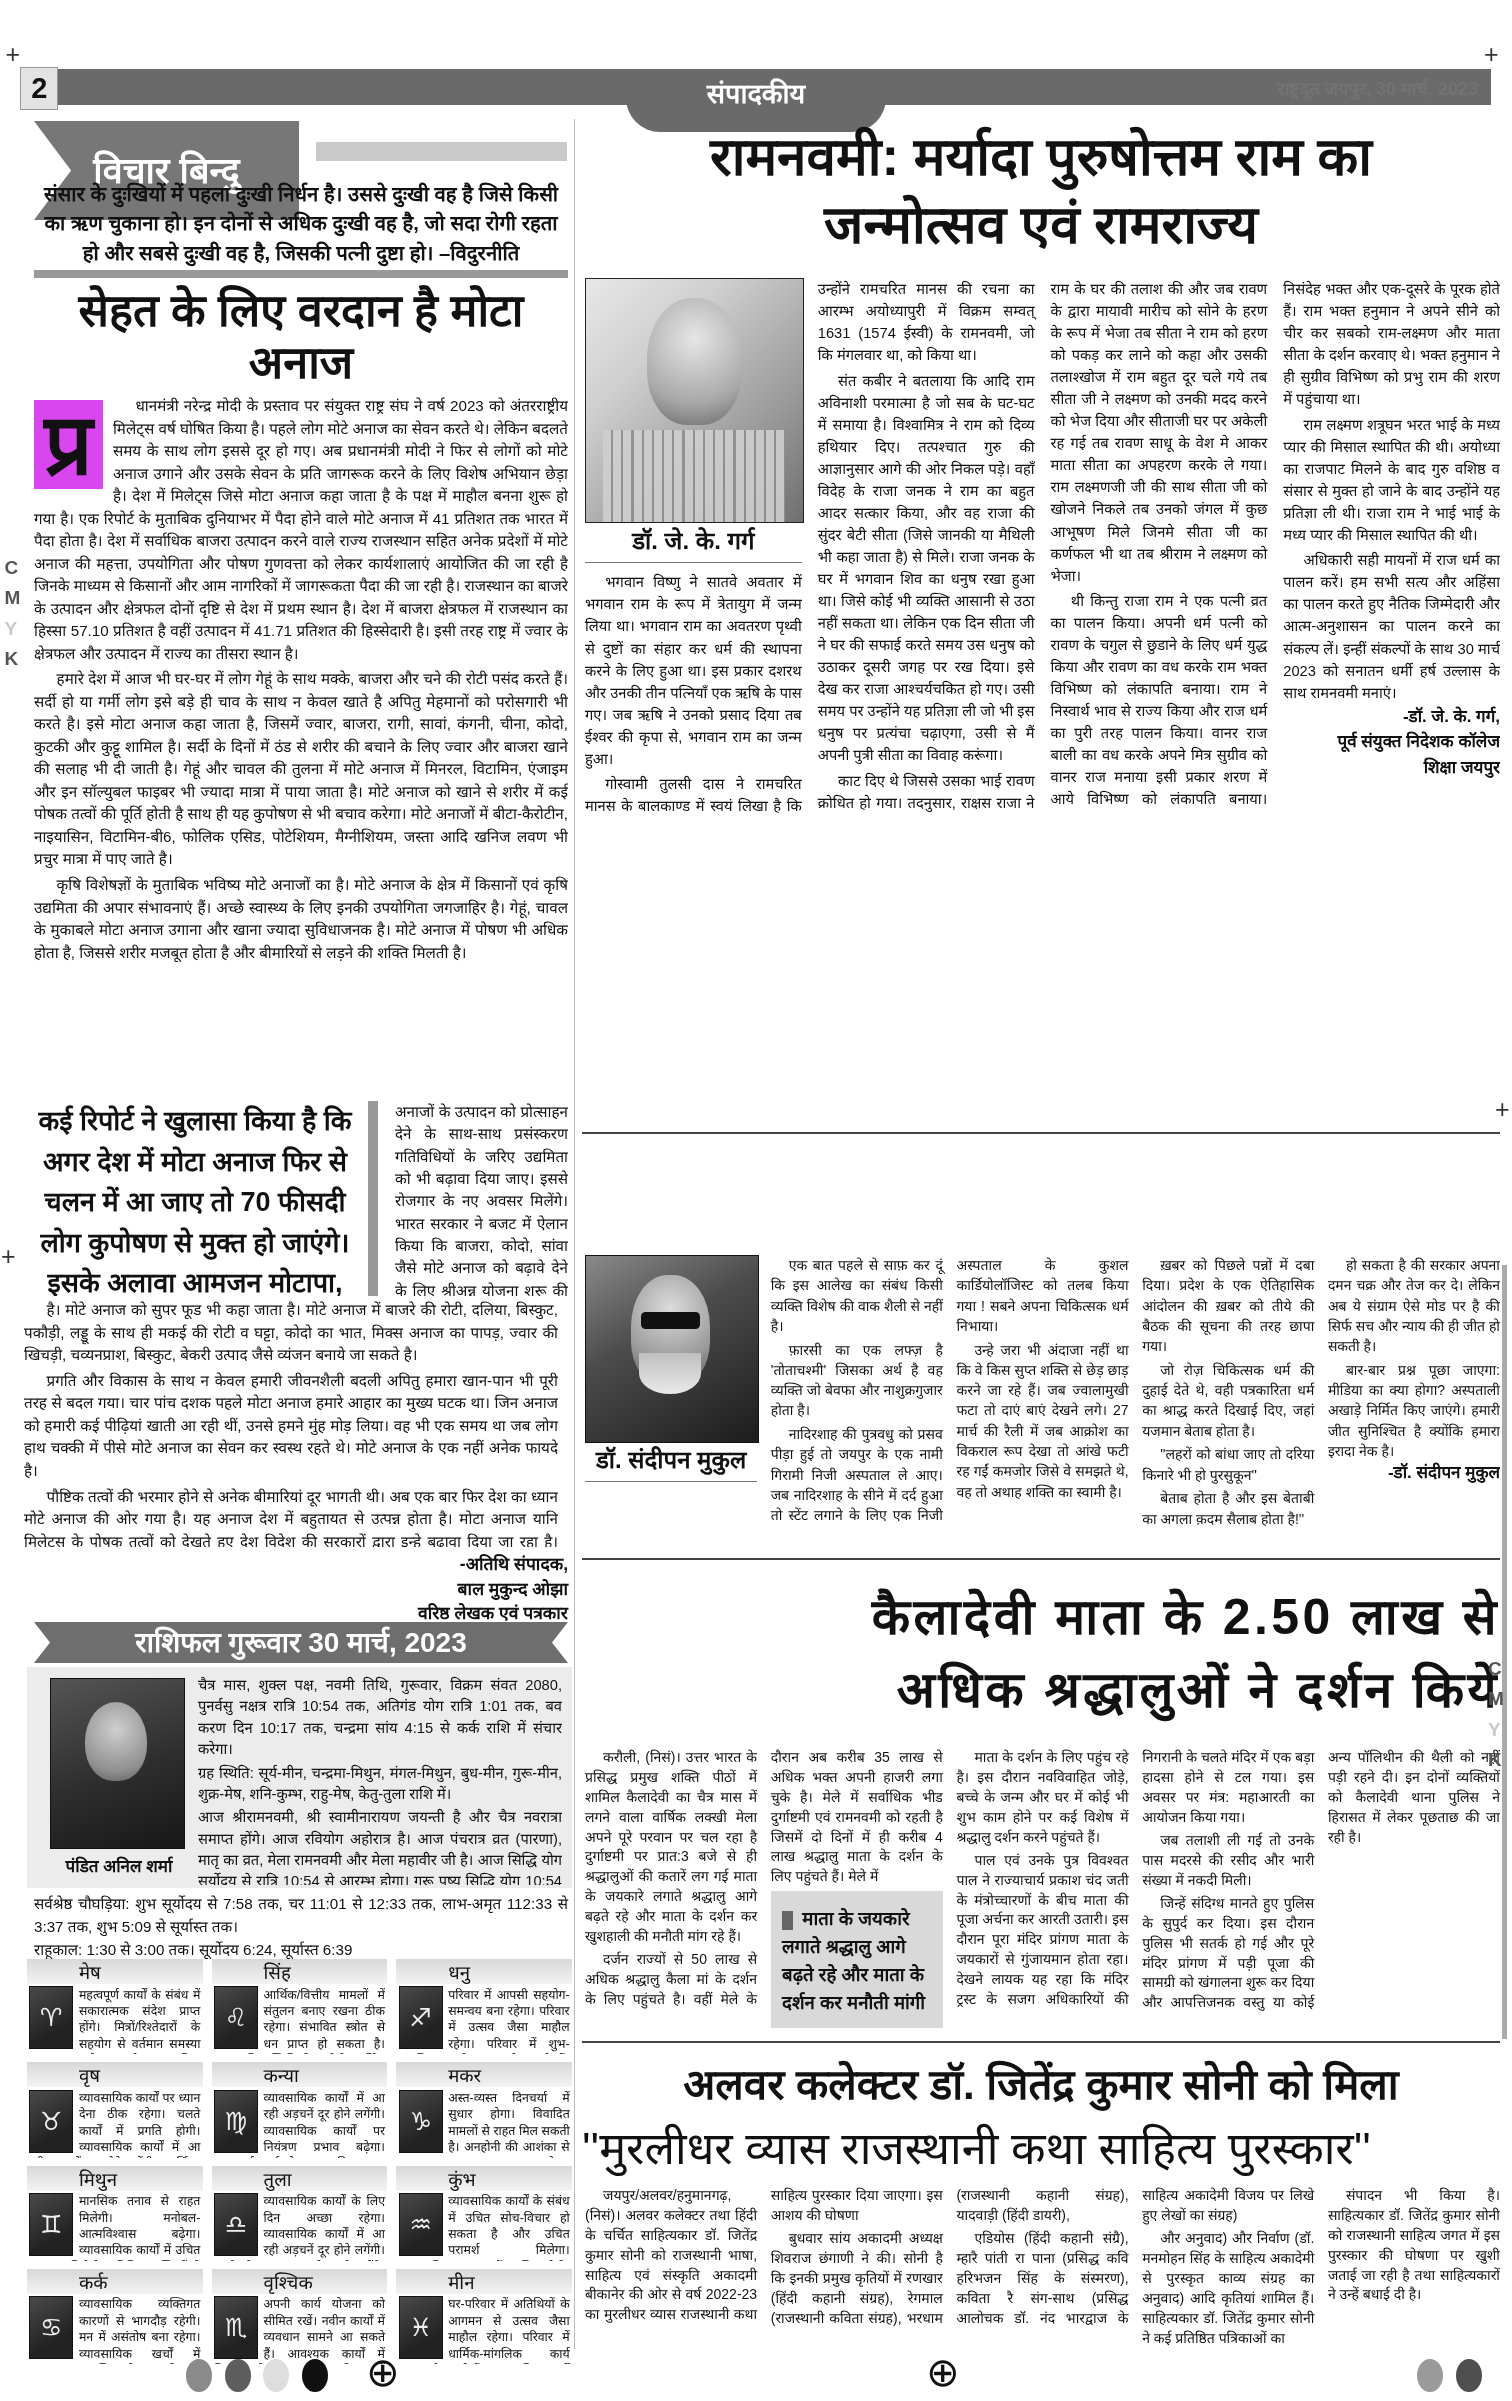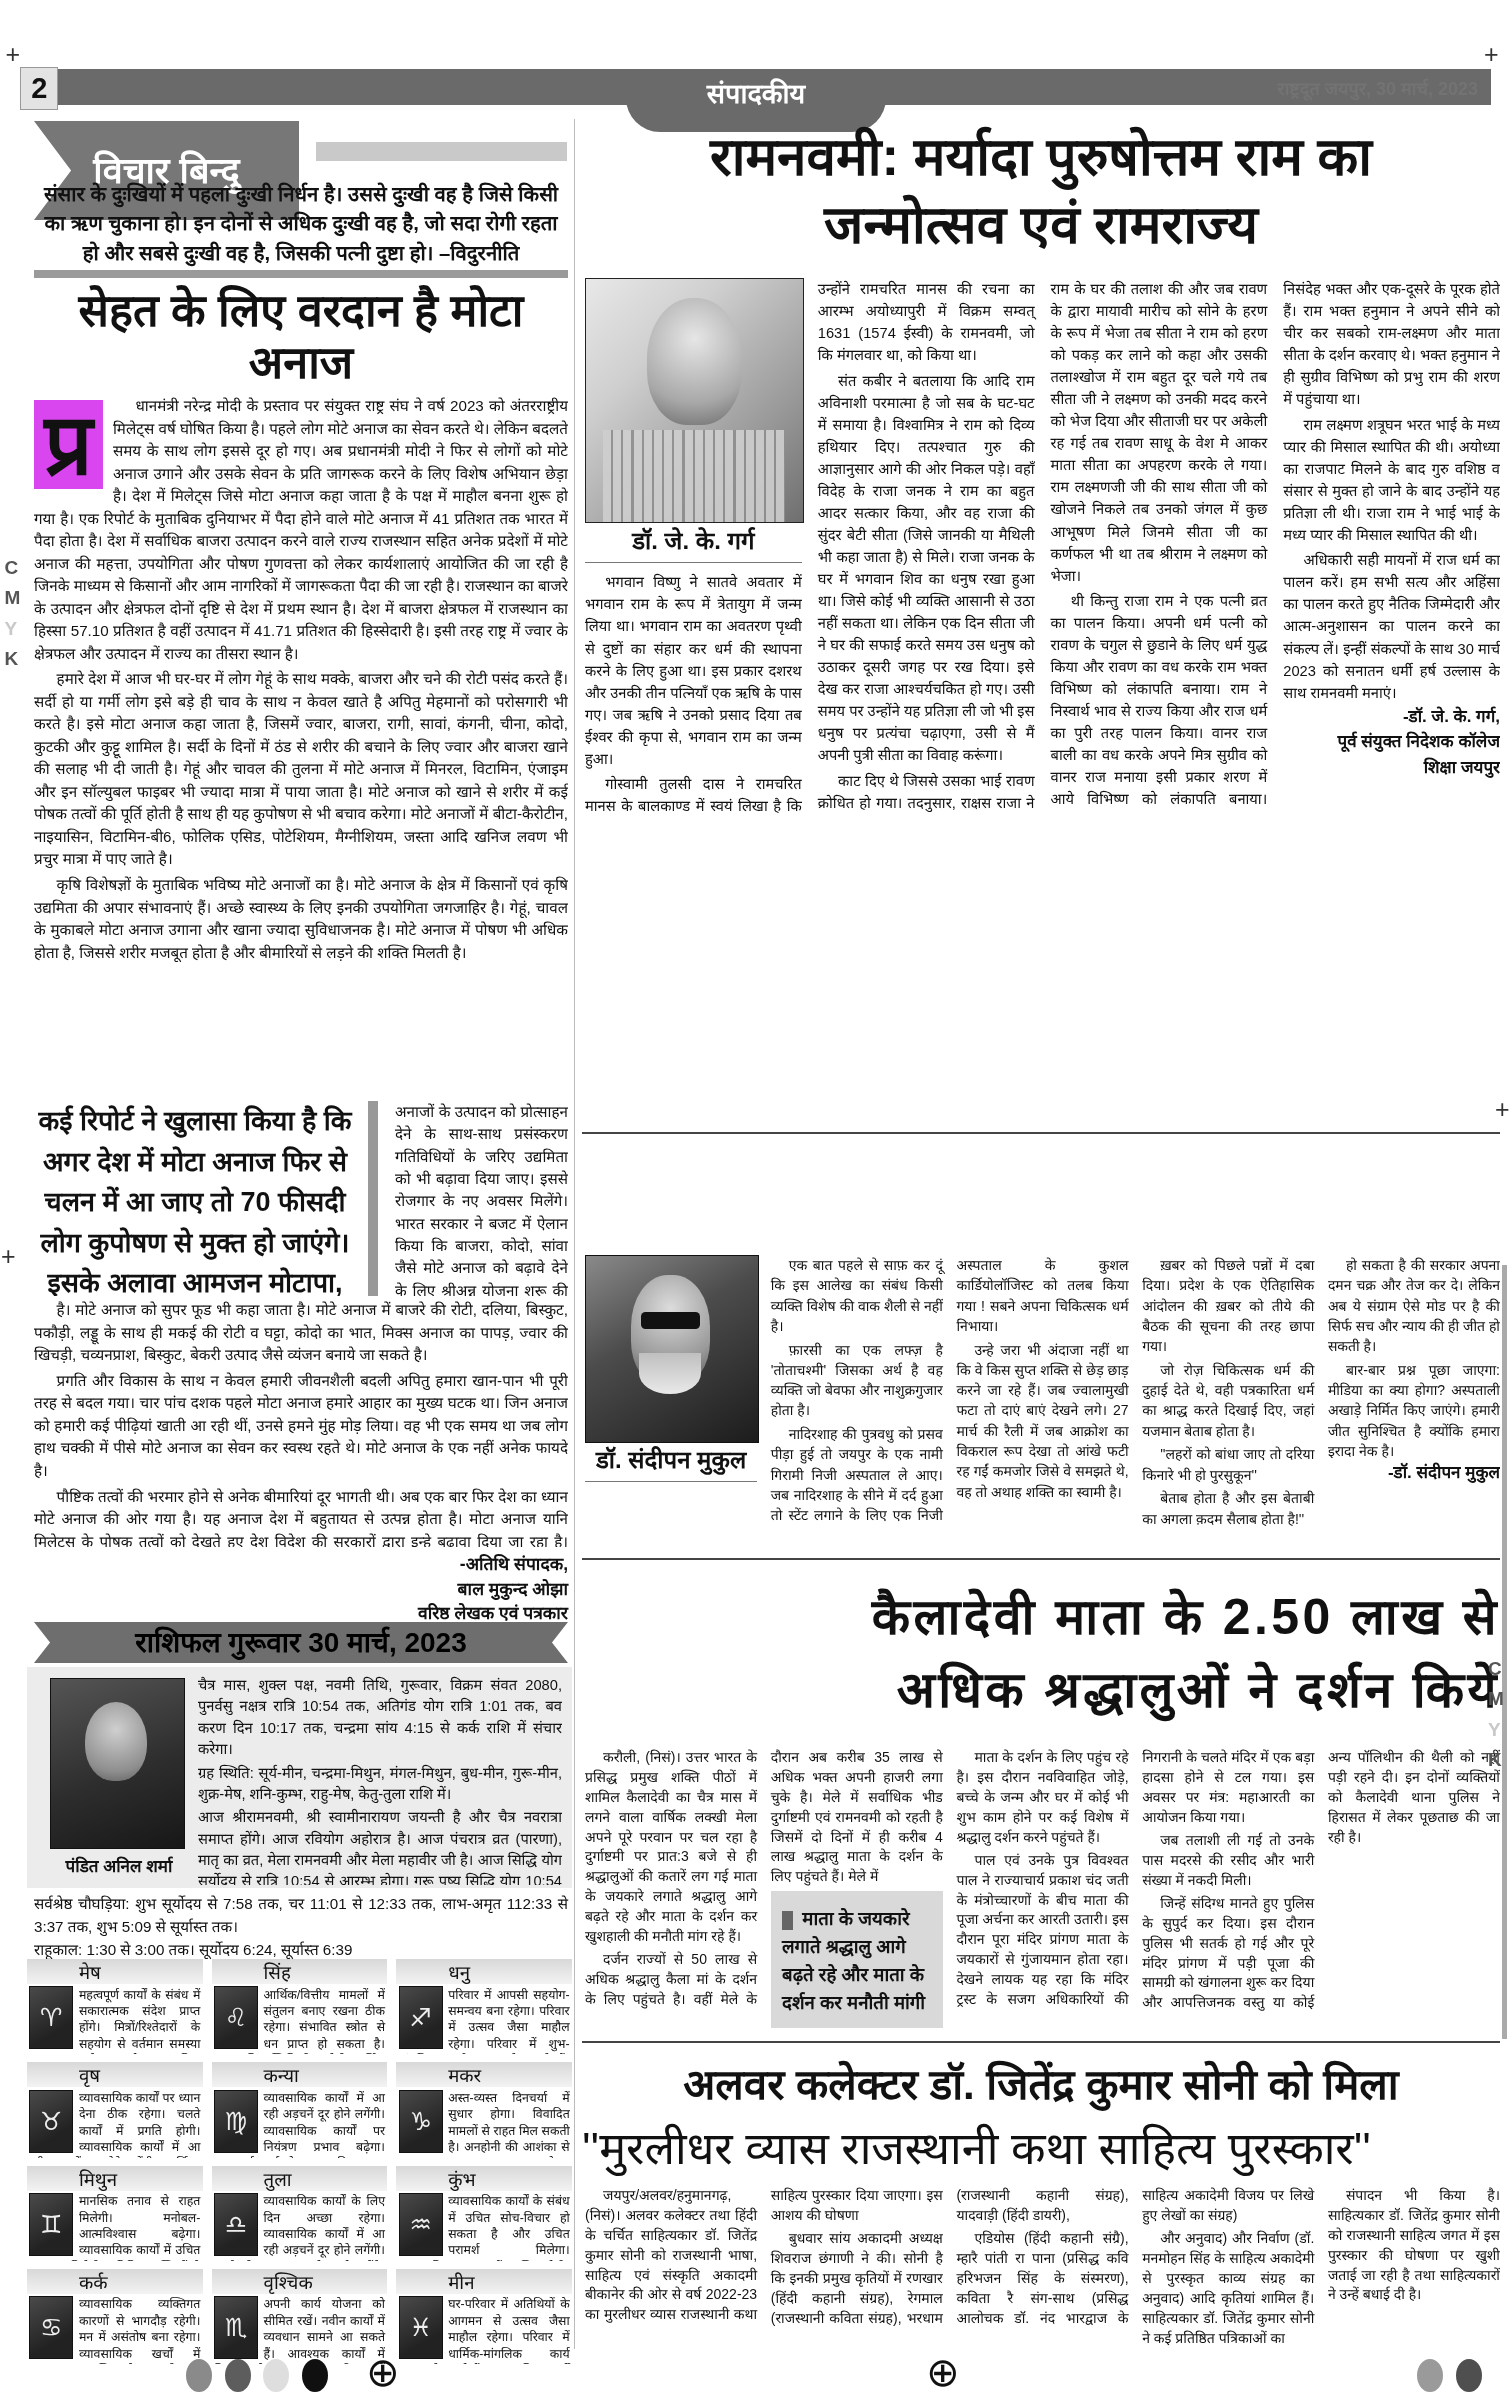--- a/index.html
+++ b/index.html
@@ -25,26 +25,26 @@
   .sehat-headline{left:34px;top:285px;width:534px;font-size:45px;font-weight:bold;text-align:center;line-height:1.15;}
   .mota-body{left:34px;top:395px;width:534px;height:706px;font-size:15.2px;line-height:1.48;
     text-align:justify;overflow:hidden;}
   .mota-body p{margin:0 0 3.4px 0;text-indent:22.6px;}
   .dropcap{float:left;font-size:85px;line-height:1;font-weight:bold;background:#d946ef;
     padding:2.3px 10.2px;margin:4.5px 10.2px 2.3px 0;}
   .pull-wrap{left:34px;top:1101px;width:534px;height:195px;overflow:hidden;}
   .pullquote{float:left;width:322px;font-size:27px;font-weight:bold;text-align:center;line-height:1.5;
     border-right:10.2px solid #999;padding-right:12.4px;}
   .pull-side{margin-left:361px;font-size:15.2px;line-height:1.47;text-align:justify;}
-  .mota-body2{left:34px;top:1299px;width:534px;height:248px;font-size:15.2px;line-height:1.48;
+  .mota-body2{left:24px;top:1299px;width:534px;height:248px;font-size:15.2px;line-height:1.48;
     text-align:justify;overflow:hidden;}
   .mota-body2 p{margin:0 0 3.4px 0;text-indent:22.6px;}
   .mota-byline{left:34px;top:1552px;width:534px;font-size:17.5px;font-weight:bold;text-align:right;line-height:1.4;}
   
-  .rf-banner{left:34px;top:1622px;width:534px;height:41px;background:#6e6e6e;color:#000000;
+  .rf-banner{left:34px;top:1622px;width:534px;height:41px;background:#6e6e6e;color:#ffffff;
     font-size:28px;font-weight:bold;text-align:center;line-height:41px;
     clip-path:polygon(0 0,100% 0,97% 50%,100% 100%,0 100%,3% 50%);}
   .rf-panel{left:27px;top:1667px;width:545px;height:221px;background:#ececec;}
   .rf-photo{left:50px;top:1678px;width:133px;height:169px;background:
     linear-gradient(160deg,#555 0%,#2e2e2e 55%,#171717 100%);border:1.1px solid #111;}
   .rf-photo-face{position:absolute;left:34px;top:22.6px;width:62px;height:79px;border-radius:50% 50% 45% 45%;
     background:radial-gradient(circle at 50% 35%,#cfcfcf,#8e8e8e 70%,#5a5a5a);}
   .rf-caption{left:40px;top:1854px;width:158px;font-size:17px;font-weight:bold;text-align:center;}
   .rf-intro{left:198px;top:1675px;width:364px;height:210px;font-size:14.7px;line-height:1.45;
     text-align:justify;overflow:hidden;}

